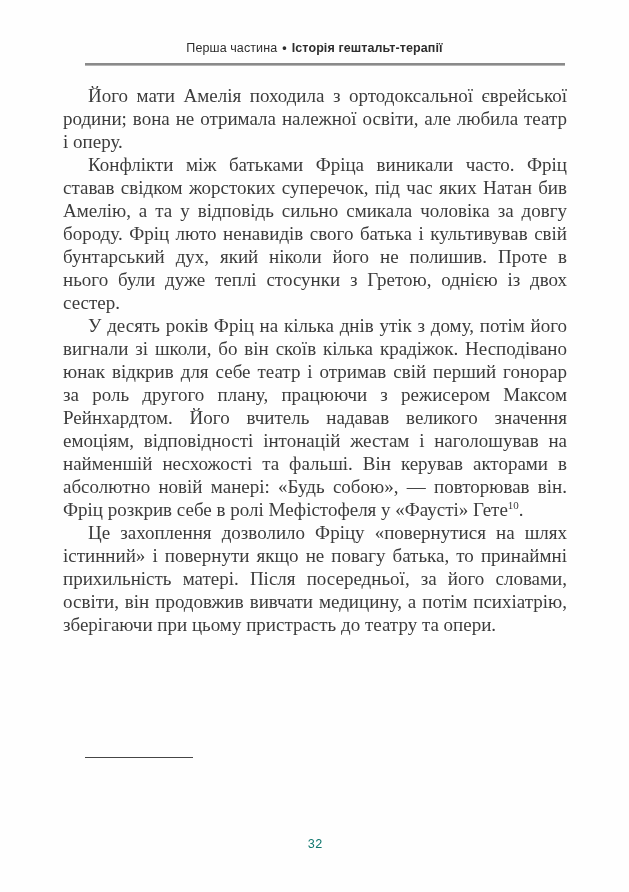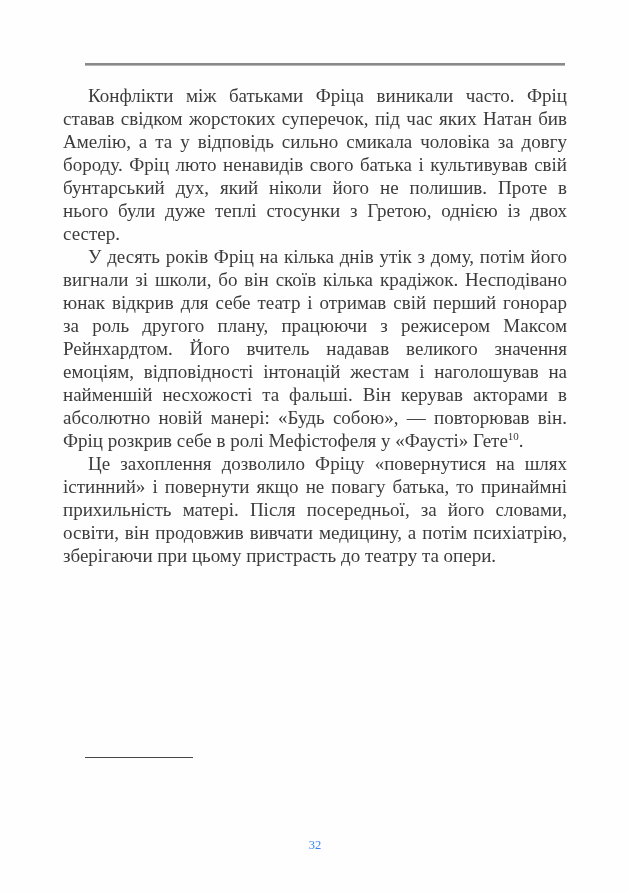--- a/index.html
+++ b/index.html
@@ -91,34 +91,38 @@
     line-height: 0;
     vertical-align: super;
     padding-right: 8px;
   }
   .page-number {
     position: absolute;
     top: 838px;
     left: 63px;
     width: 504px;
     text-align: center;
-    font-family: Liberation Serif, serif;
+    font-family: Liberation Mono, monospace;
     font-size: 12.5px;
-    color: #3b82f6;
+    color: #0f766e;
   }
 </style>
 </head>
 <body>
 
 <div class="page">
 
+  <div class="running-header">
+    <span class="section">Перша частина</span><span class="bullet">•</span><span class="title">Історія гештальт-терапії</span>
+  </div>
 
   <div class="header-rule"></div>
 
   <div class="body-text">
+      <p class="para">Його мати Амелія походила з ортодоксальної єврейської родини; вона не отримала належної освіти, але любила театр і оперу.</p>
       <p class="para">Конфлікти між батьками Фріца виникали часто. Фріц ставав свідком жорстоких суперечок, під час яких Натан бив Амелію, а та у відповідь сильно смикала чоловіка за довгу бороду. Фріц люто ненавидів свого батька і культивував свій бунтарський дух, який ніколи його не полишив. Проте в нього були дуже теплі стосунки з Гретою, однією із двох сестер.</p>
       <p class="para">У десять років Фріц на кілька днів утік з дому, потім його вигнали зі школи, бо він скоїв кілька крадіжок. Несподівано юнак відкрив для себе театр і отримав свій перший гонорар за роль другого плану, працюючи з режисером Максом Рейнхардтом. Його вчитель надавав великого значення емоціям, відповідності інтонацій жестам і наголошував на найменшій несхожості та фальші. Він керував акторами в абсолютно новій манері: «Будь собою», — повторював він. Фріц розкрив себе в ролі Мефістофеля у «Фаусті» Гете<sup>10</sup>.</p>
       <p class="para">Це захоплення дозволило Фріцу «повернутися на шлях істинний» і повернути якщо не повагу батька, то принаймні прихильність матері. Після посередньої, за його словами, освіти, він продовжив вивчати медицину, а потім психіатрію, зберігаючи при цьому пристрасть до театру та опери.</p>
     </div>
 
   <div class="footnote-rule"></div>
 
 
   <div class="page-number">32</div>
 

